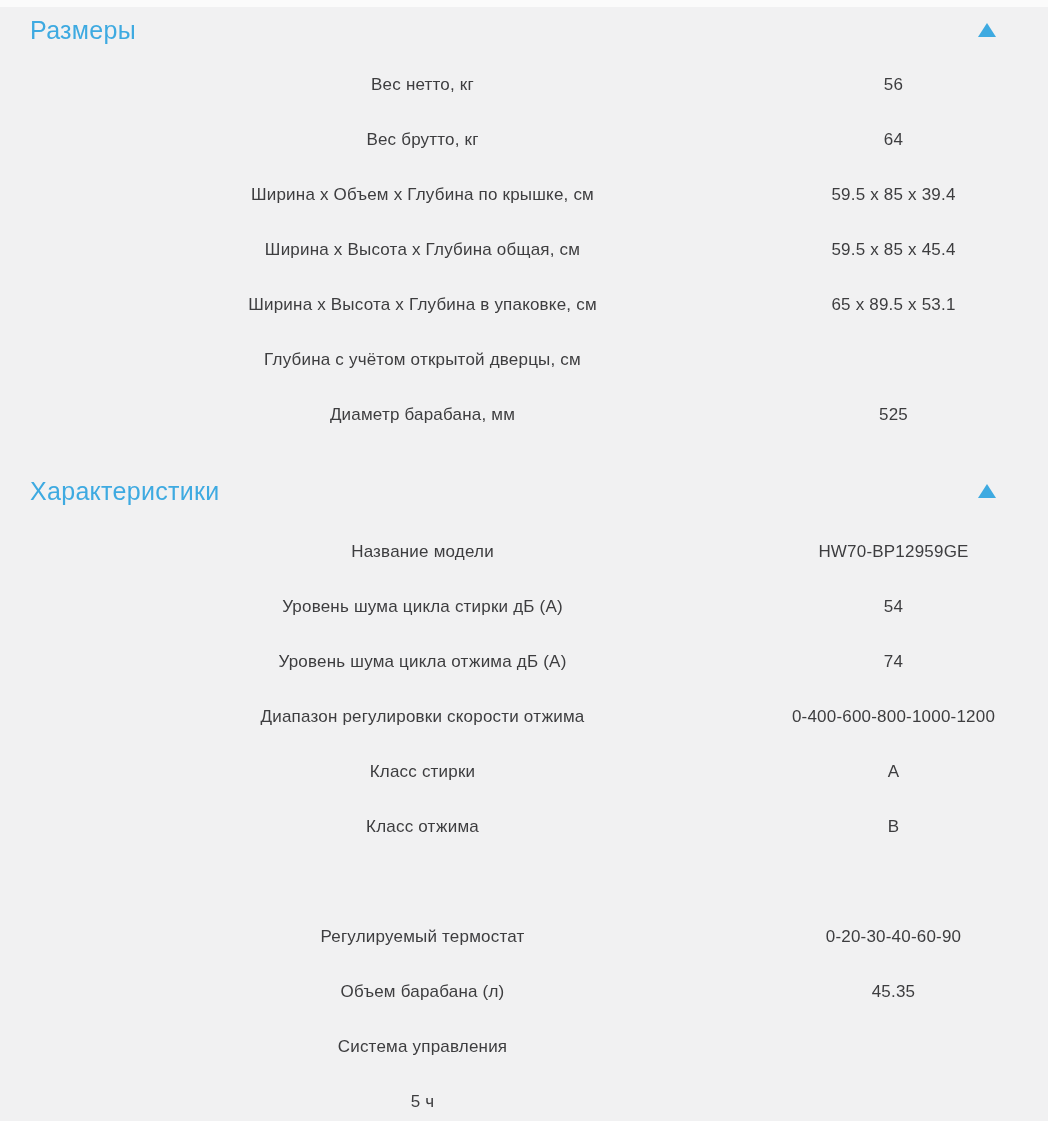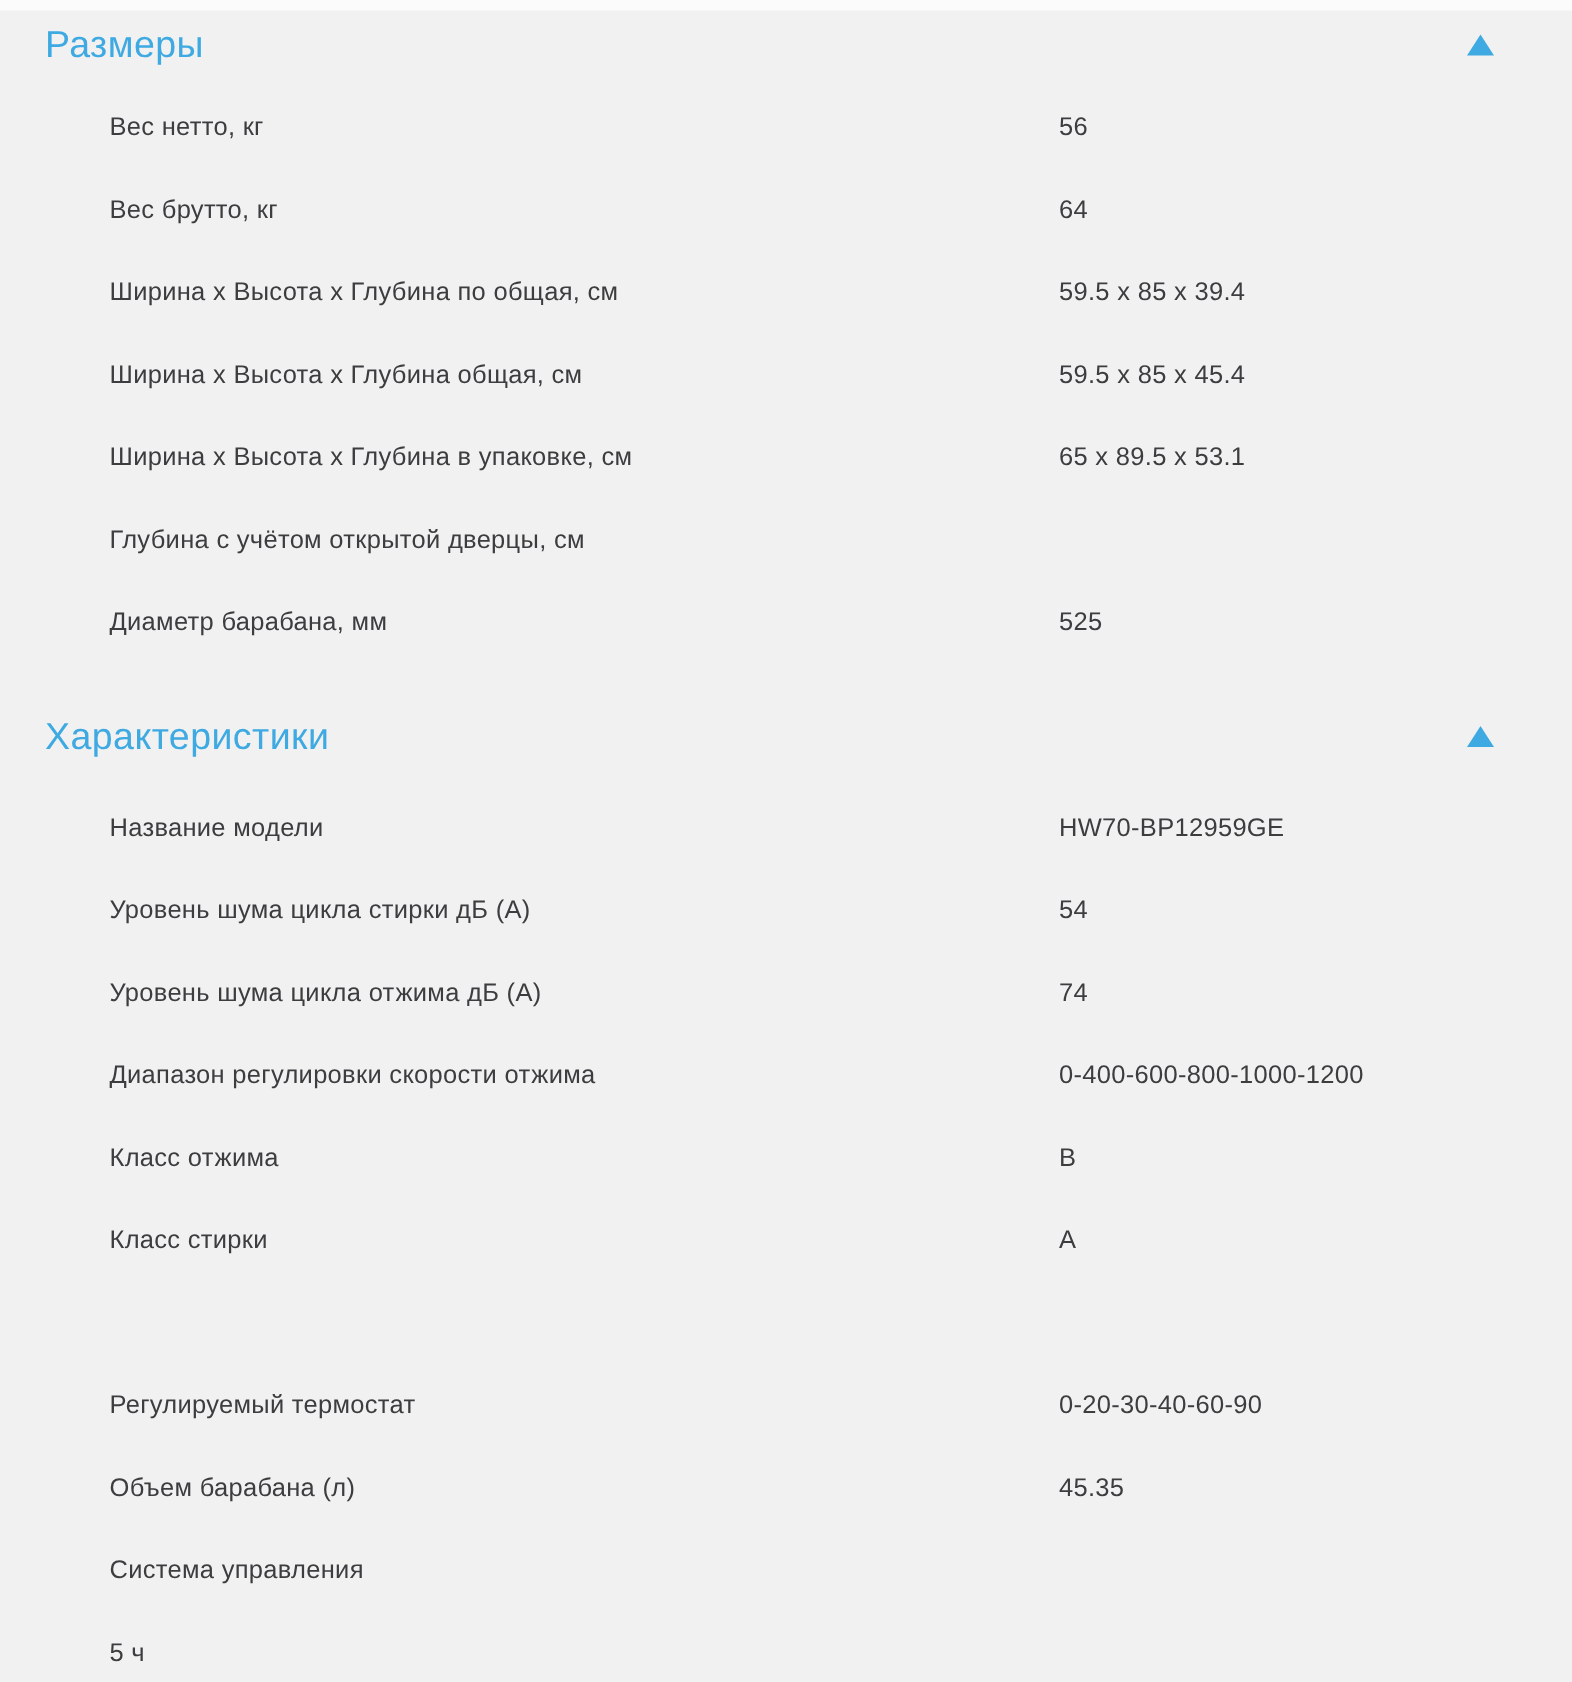--- a/index.html
+++ b/index.html
@@ -44,21 +44,22 @@
     border-bottom: 14px solid #3eaae1;
   }
   .rows { margin-top: 4px; }
   .rows-2 { margin-top: 10px; }
   .sec-2 { margin-top: 26px; }
   .spec-row {
     height: 55px;
     display: grid;
     grid-template-columns: 633px 1fr;
     align-items: center;
-    padding-left: 73px;
+    padding-left: 106px;
+    text-align: center;
   }
   .spec-label, .spec-value {
     font-size: 17px;
     letter-spacing: 0.2px;
     white-space: nowrap;
   }
 </style>
 </head>
 <body>
 
@@ -74,21 +75,21 @@
   <div class="rows">
     <div class="spec-row">
       <span class="spec-label">Вес нетто, кг</span>
       <span class="spec-value">56</span>
     </div>
     <div class="spec-row">
       <span class="spec-label">Вес брутто, кг</span>
       <span class="spec-value">64</span>
     </div>
     <div class="spec-row">
-      <span class="spec-label">Ширина x Высота x Глубина по общая, см</span>
+      <span class="spec-label">Ширина x Объем x Глубина по крышке, см</span>
       <span class="spec-value">59.5 x 85 x 39.4</span>
     </div>
     <div class="spec-row">
       <span class="spec-label">Ширина x Высота x Глубина общая, см</span>
       <span class="spec-value">59.5 x 85 x 45.4</span>
     </div>
     <div class="spec-row">
       <span class="spec-label">Ширина x Высота x Глубина в упаковке, см</span>
       <span class="spec-value">65 x 89.5 x 53.1</span>
     </div>
@@ -120,26 +121,26 @@
     </div>
     <div class="spec-row">
       <span class="spec-label">Уровень шума цикла отжима дБ (А)</span>
       <span class="spec-value">74</span>
     </div>
     <div class="spec-row">
       <span class="spec-label">Диапазон регулировки скорости отжима</span>
       <span class="spec-value">0-400-600-800-1000-1200</span>
     </div>
     <div class="spec-row">
+      <span class="spec-label">Класс стирки</span>
+      <span class="spec-value">A</span>
+    </div>
+    <div class="spec-row">
       <span class="spec-label">Класс отжима</span>
       <span class="spec-value">B</span>
-    </div>
-    <div class="spec-row">
-      <span class="spec-label">Класс стирки</span>
-      <span class="spec-value">A</span>
     </div>
     <div class="spec-row">
     </div>
     <div class="spec-row">
       <span class="spec-label">Регулируемый термостат</span>
       <span class="spec-value">0-20-30-40-60-90</span>
     </div>
     <div class="spec-row">
       <span class="spec-label">Объем барабана (л)</span>
       <span class="spec-value">45.35</span>

